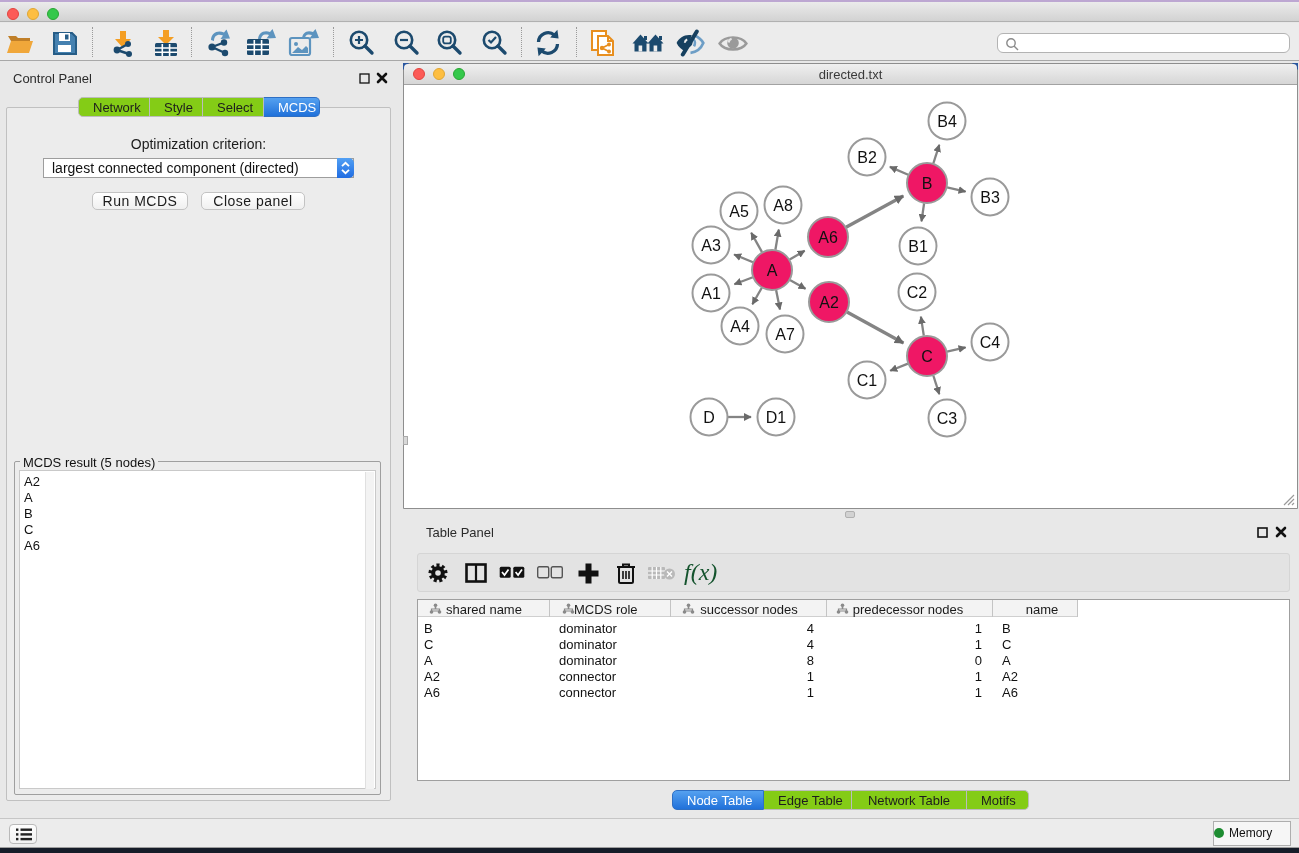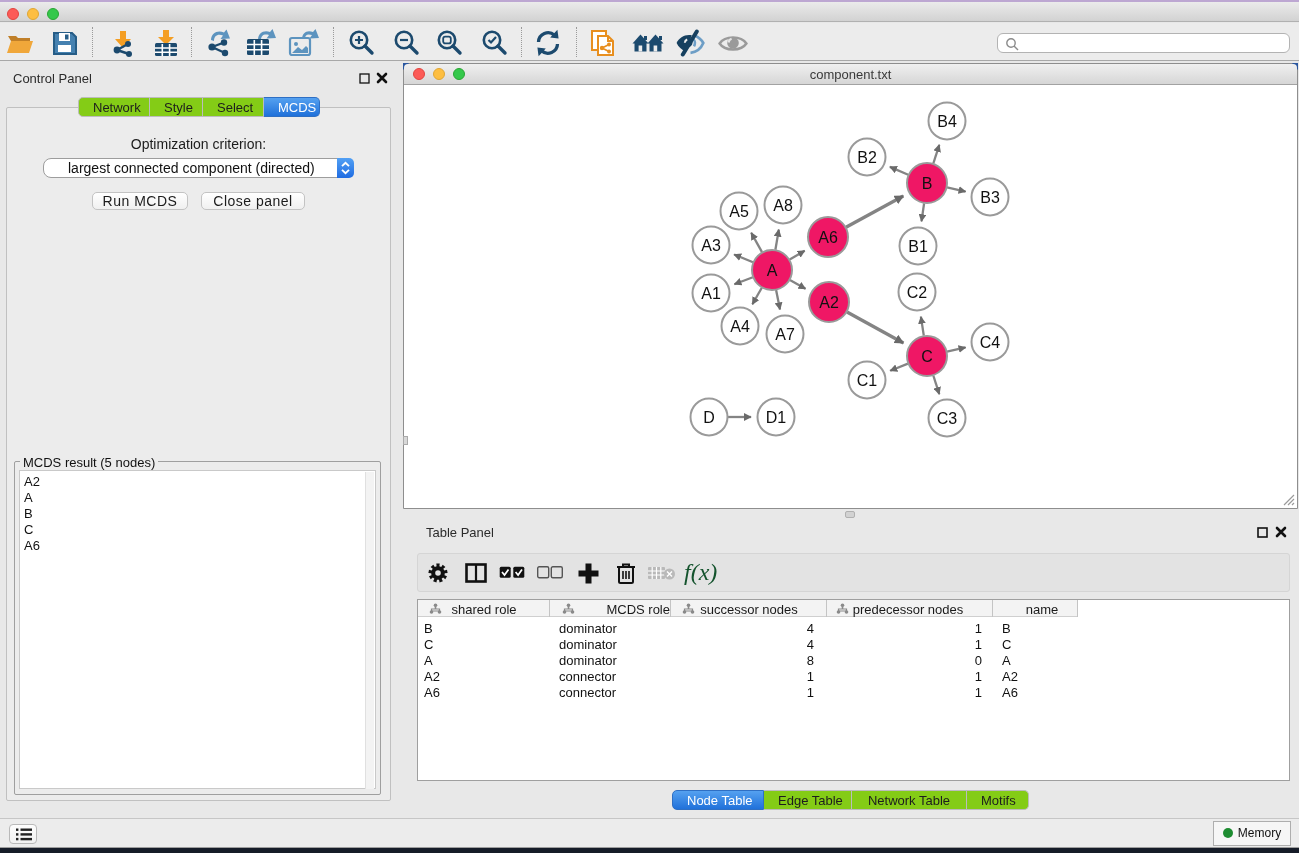--- a/index.html
+++ b/index.html
@@ -11,21 +11,21 @@
 #searchbox{position:absolute;left:997px;top:10px;width:293px;height:20px;background:#fff;border:1px solid #b3b3b3;border-radius:6px}
 
 #cp-title{position:absolute;left:13px;top:71px;font-size:13px;color:#2b2b2b}
 #cp-box{position:absolute;left:6px;top:107px;width:385px;height:694px;background:#ececec;border:1px solid #c0c0c0;border-radius:2px}
 .tabbar{position:absolute;display:flex;height:20px;font-size:13px;color:#1d1d1d}
 .tabbar .tab{background:#84cc16;border:1px solid #bcbcbc;border-left:none;padding:0 14px;line-height:19px;text-align:center;white-space:nowrap}
 .tabbar .tab:first-child{border-left:1px solid #bcbcbc;border-radius:5px 0 0 5px}
 .tabbar .tab:last-child{border-radius:0 5px 5px 0}
 .tabbar .tab.sel{background:linear-gradient(#55a1f0,#2071da);color:#fff;border-color:#2e6fc4}
 #opt-label{position:absolute;left:0;top:136px;width:397px;text-align:center;font-size:14px;color:#1c1c1c}
-#combo{position:absolute;left:43px;top:158px;width:311px;height:20px;background:#fff;border:1px solid #9d9d9d;border-radius:8px;font-size:14px;color:#111;line-height:18px;padding-left:24px}
+#combo{position:absolute;left:43px;top:158px;width:311px;height:20px;background:#fff;border:1px solid #9d9d9d;border-radius:0;font-size:14px;color:#111;line-height:18px;padding-left:8px}
 #combo .cap{position:absolute;right:-1px;top:-1px;width:17px;height:20px;background:linear-gradient(#52a0f4,#1f6ce2);border-radius:0 5px 5px 0}
 .btn{position:absolute;height:18px;background:linear-gradient(#ffffff,#f0f0f0);border:1px solid #c3c3c3;border-radius:5px;font-size:14px;color:#1c1c1c;text-align:center;line-height:16px;letter-spacing:0.5px}
 #mcds-group{position:absolute;left:14px;top:461px;width:367px;height:334px;border:1px solid #9f9f9f;border-radius:2px}
 #mcds-label{position:absolute;left:20px;top:455px;background:#ececec;padding:0 3px;font-size:13px;color:#111}
 #mcds-list{position:absolute;left:19px;top:470px;width:357px;height:319px;background:#fff;border:1px solid #c9c9c9;font-size:13px;color:#111;padding:3px 0 0 4px;line-height:16px}
 #mcds-scroll{position:absolute;right:1px;top:1px;width:9px;height:317px;background:#f3f3f3;border-left:1px solid #e0e0e0}
 
 #netwin{position:absolute;left:403px;top:63px;width:895px;height:446px;background:#fff;border:1px solid #8e8e8e;border-radius:4px 4px 0 0}
 #net-titlebar{position:absolute;left:0;top:0;width:100%;height:21px;background:linear-gradient(#f0f0f0,#d6d6d6);border-bottom:1px solid #a2a2a2;border-radius:4px 4px 0 0}
 #netwin .tl{position:absolute;top:4px;width:12px;height:12px;border-radius:50%}
@@ -33,21 +33,21 @@
 
 #tp-title{position:absolute;left:426px;top:525px;font-size:13px;color:#2b2b2b}
 #tp-toolbar{position:absolute;left:417px;top:553px;width:873px;height:39px;background:#e3e3e3;border:1px solid #d5d5d5;border-radius:3px}
 #table{position:absolute;left:417px;top:599px;width:873px;height:182px;background:#fff;border:1px solid #9f9f9f}
 .trow{position:absolute;left:0;width:100%;height:16px;font-size:13px;color:#111}
 .hicon{display:inline-block;width:13px;height:11px;vertical-align:-1px}
 
 #statusbar{position:absolute;left:0;top:818px;width:1299px;height:30px;background:#ececec;border-top:1px solid #c6c6c6;border-bottom:1px solid #9e9e9e}
 #desktop{position:absolute;left:0;top:848px;width:1299px;height:5px;background:#161c28}
 #listbtn{position:absolute;left:9px;top:824px;width:28px;height:20px;background:linear-gradient(#fdfdfd,#f1f1f1);border:1px solid #b9b9b9;border-radius:4px}
-#membtn{position:absolute;left:1213px;top:821px;width:78px;height:25px;background:#f6f6f6;border:1px solid #aeaeae;font-size:12px;color:#111;line-height:23px;text-align:center}
+#membtn{position:absolute;left:1213px;top:821px;width:78px;height:25px;background:#f6f6f6;border:1px solid #aeaeae;font-size:12px;color:#111;line-height:23px;text-align:left}
 </style></head><body>
 <div id="titlebar">
  <span class="tl" style="left:7px;background:#fc5b57;border:1px solid #e2453f"></span>
  <span class="tl" style="left:27px;background:#fdbe41;border:1px solid #e0a634"></span>
  <span class="tl" style="left:47px;background:#35c84b;border:1px solid #2aa634"></span>
 </div>
 <div id="toolbar">
  <span class="sep" style="left:92px"></span>
  <span class="sep" style="left:191px"></span>
  <span class="sep" style="left:333px"></span>
@@ -197,21 +197,21 @@
  <svg style="position:absolute;left:-1px;top:-1px" width="6" height="7" viewBox="0 0 6 7">
       <path d="M0 0 L6 0 L0 7 Z" fill="#2a57a0"></path>
     </svg>
  <svg style="position:absolute;right:-1px;top:-1px" width="6" height="7" viewBox="0 0 6 7">
       <path d="M6 0 L0 0 L6 7 Z" fill="#2a57a0"></path>
     </svg>
  <div id="net-titlebar">
   <span class="tl" style="left:9px;background:#fc5b57;border:1px solid #e2453f"></span>
   <span class="tl" style="left:29px;background:#fdbe41;border:1px solid #e0a634"></span>
   <span class="tl" style="left:49px;background:#35c84b;border:1px solid #2aa634"></span>
-  <div id="net-title">component.txt</div>
+  <div id="net-title">directed.txt</div>
  </div>
  <svg id="graph" style="position:absolute;left:0px;top:21px" width="893" height="424" viewBox="0 0 893 424">
  <defs>
   <marker id="arr" viewBox="0 0 10 10" refX="9" refY="5" markerWidth="3.4" markerHeight="3.4" orient="auto-start-reverse">
           <path d="M0 0 L10 5 L0 10 z" fill="#6a6a6a"></path>
         </marker>
   <marker id="arrB" viewBox="0 0 10 10" refX="9" refY="5" markerWidth="2.8" markerHeight="2.8" orient="auto-start-reverse">
           <path d="M0 0 L10 5 L0 10 z" fill="#6a6a6a"></path>
         </marker>
  </defs>
@@ -342,31 +342,31 @@
   <span style="position:absolute;left:659px;top:0;height:17px;border-left:1px solid #c4c4c4"></span>
   <svg class="hicon" style="position:absolute;left:11px;top:3px" viewBox="0 0 13 11">
         <g fill="#8a8a8a">
           <circle cx="6.5" cy="2.2" r="1.8"></circle>
           <rect x="5.7" y="3" width="1.6" height="3"></rect>
           <path d="M2.5 8 h8 v-2 h-8 z" fill="none" stroke="#8a8a8a" stroke-width="1.2"></path>
           <circle cx="2.5" cy="9" r="1.8"></circle>
           <circle cx="10.5" cy="9" r="1.8"></circle>
         </g>
       </svg>
-  <span style="position:absolute;left:12px;top:2px;width:108px;text-align:center">shared role</span>
+  <span style="position:absolute;left:12px;top:2px;width:108px;text-align:center">shared name</span>
   <svg class="hicon" style="position:absolute;left:144px;top:3px" viewBox="0 0 13 11">
         <g fill="#8a8a8a">
           <circle cx="6.5" cy="2.2" r="1.8"></circle>
           <rect x="5.7" y="3" width="1.6" height="3"></rect>
           <path d="M2.5 8 h8 v-2 h-8 z" fill="none" stroke="#8a8a8a" stroke-width="1.2"></path>
           <circle cx="2.5" cy="9" r="1.8"></circle>
           <circle cx="10.5" cy="9" r="1.8"></circle>
         </g>
       </svg>
-  <span style="position:absolute;left:156px;top:2px;width:96px;text-align:right">MCDS role</span>
+  <span style="position:absolute;left:156px;top:2px;width:96px;text-align:left">MCDS role</span>
   <svg class="hicon" style="position:absolute;left:264px;top:3px" viewBox="0 0 13 11">
         <g fill="#8a8a8a">
           <circle cx="6.5" cy="2.2" r="1.8"></circle>
           <rect x="5.7" y="3" width="1.6" height="3"></rect>
           <path d="M2.5 8 h8 v-2 h-8 z" fill="none" stroke="#8a8a8a" stroke-width="1.2"></path>
           <circle cx="2.5" cy="9" r="1.8"></circle>
           <circle cx="10.5" cy="9" r="1.8"></circle>
         </g>
       </svg>
   <span style="position:absolute;left:262px;top:2px;width:138px;text-align:center">successor nodes</span>

